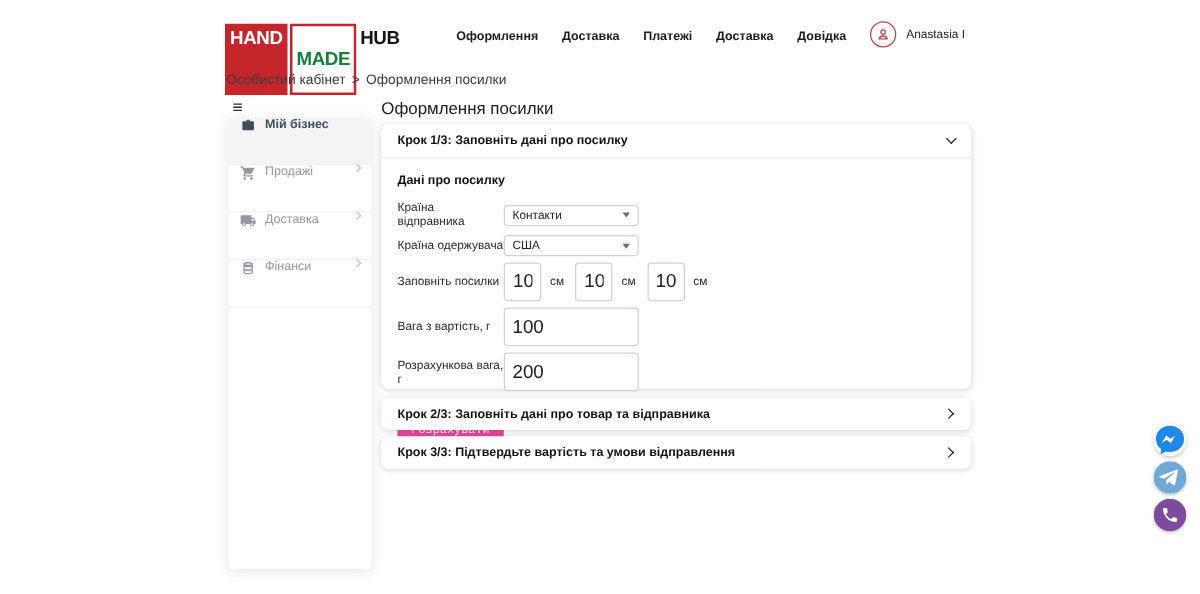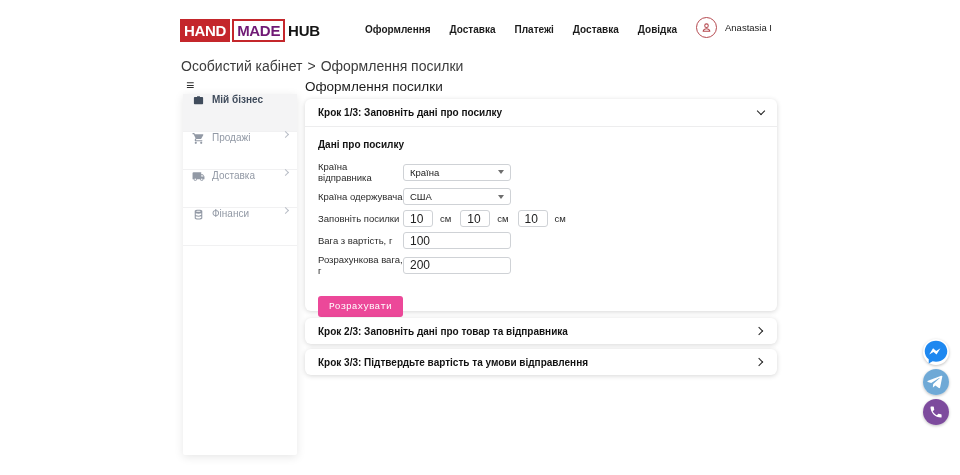--- a/index.html
+++ b/index.html
@@ -4,30 +4,30 @@
 <style>
   * { margin:0; padding:0; box-sizing:border-box; }
   html,body { background:#fff; }
   body { font-family:"Liberation Sans","DejaVu Sans",sans-serif; color:#1e1e1e; }
   #app { position:relative; width:960px; height:475px; background:#fff; overflow:hidden; }
 
   
   .header { position:absolute; left:0; top:0; width:960px; height:55px; background:#fff; }
   .logo { position:absolute; left:180px; top:19px; display:flex; align-items:stretch; font-weight:700; font-size:15px; letter-spacing:-0.3px; cursor:pointer; }
   .logo-hand { background:#c4262b; color:#fff; padding:3px 4px; }
-  .logo-made { border:2px solid #c4262b; color:#701a75; padding:1px 3px; margin-left:2px; }
+  .logo-made { border:2px solid #c4262b; color:#15803d; padding:18px 3px; margin-left:2px; }
   .logo-hub  { color:#141414; padding:3px 0 3px 3px; }
   .nav { position:absolute; left:365px; top:24px; display:flex; column-gap:19px; }
   .nav-item { font-size:10px; font-weight:700; color:#1c1c1c; cursor:pointer; white-space:nowrap; }
   .user { position:absolute; left:696px; top:17px; display:flex; align-items:center; gap:8px; cursor:pointer; }
   .avatar { width:21px; height:21px; border:1.5px solid #b5494f; border-radius:50%; display:flex; align-items:center; justify-content:center; }
   .user-name { font-size:9.5px; color:#222; }
 
   
-  .breadcrumb { position:absolute; left:181px; top:58px; font-size:14px; color:#3c3c3c; display:flex; gap:5px; }
+  .breadcrumb { position:absolute; left:181px; top:58px; font-size:11px; color:#3c3c3c; display:flex; gap:5px; }
   .breadcrumb .sep { color:#3c3c3c; }
   .crumb { cursor:pointer; }
 
   
   .hamburger { position:absolute; left:186px; top:78px; font-size:14px; font-weight:700; color:#2f2f2f; cursor:pointer; line-height:1; }
   .sidebar { position:absolute; left:183px; top:94px; width:114px; height:361px; background:#fff; border-radius:2px; box-shadow:0 2px 10px rgba(0,0,0,0.10); }
   .side-item { height:38px; display:flex; align-items:flex-start; padding:0 9px; gap:7px; border-bottom:1px solid #f1f1f2; font-size:10px; color:#9299a5; cursor:pointer; }
   .side-item svg { width:13px; height:13px; flex:none; }
   .side-item .chev { margin-left:auto; }
   .side-item.active { background:#f4f4f5; color:#404c5c; font-weight:700; }
@@ -44,21 +44,21 @@
   .chevron { width:6px; height:6px; border-right:1.7px solid #222; border-bottom:1.7px solid #222; display:inline-block; margin-left:auto; }
   .chevron.down { transform:rotate(45deg); margin-top:-3px; }
   .chevron.right { transform:rotate(-45deg); margin-right:2px; }
   .side-item .chev { width:5px; height:5px; border-right:1.4px solid #b9bec7; border-bottom:1.4px solid #b9bec7; transform:rotate(-45deg); }
   .step-body { border-top:1px solid #ededee; padding:11px 13px; }
   .section-title { font-size:10px; font-weight:700; color:#121212; margin:1px 0 11px; }
   .frow { display:flex; align-items:center; margin-bottom:5px; }
   .flabel { width:85px; flex:none; font-size:9.5px; color:#2a2a2a; }
   .selectbox { width:108px; height:17px; border:1px solid #cfd2d6; border-radius:3px; background:#fff; display:flex; align-items:center; padding:0 6px; font-size:9.5px; color:#222; cursor:pointer; }
   .caret { margin-left:auto; width:0; height:0; border-left:3px solid transparent; border-right:3px solid transparent; border-top:4px solid #6e6e6e; }
-  input.txt { height:17px; border:1px solid #cfd2d6; border-radius:3px; font-family:inherit; font-size:12px; color:#222; padding:0 6px; outline:none; background:#fff; }
+  input.txt { height:31px; border:1px solid #cfd2d6; border-radius:3px; font-family:inherit; font-size:15px; color:#222; padding:0 6px; outline:none; background:#fff; }
   .w-dim { width:30px; }
   .w-full { width:108px; }
   .unit { font-size:9.5px; color:#2a2a2a; margin:0 9px 0 7px; }
   .unit.last { margin-right:0; }
   .btn-calc { margin-top:15px; background:#ec4899; color:#fff; border:none; border-radius:3px; font-family:Liberation Mono, monospace; font-size:9.5px; padding:5px 11px; cursor:pointer; }
 
   
   .float-btn { position:absolute; left:923px; width:26px; height:26px; border-radius:50%; cursor:pointer; box-shadow:0 1px 3px rgba(0,0,0,0.25); }
   .float-btn svg { width:26px; height:26px; display:block; }
   .fb-messenger { top:339px; }
@@ -137,21 +137,21 @@
     <div class="step-head">
       <span class="step-title">Крок 1/3: Заповніть дані про посилку</span>
       <span class="chevron down"></span>
     </div>
     <div class="step-body">
       <div class="section-title">Дані про посилку</div>
 
       <div class="frow">
         <span class="flabel">Країна відправника</span>
         <div class="selectbox">
-          <span>Країна</span>
+          <span>Контакти</span>
           <span class="caret"></span>
         </div>
       </div>
 
       <div class="frow">
         <span class="flabel">Країна одержувача</span>
         <div class="selectbox">
           <span>США</span>
           <span class="caret"></span>
         </div>

